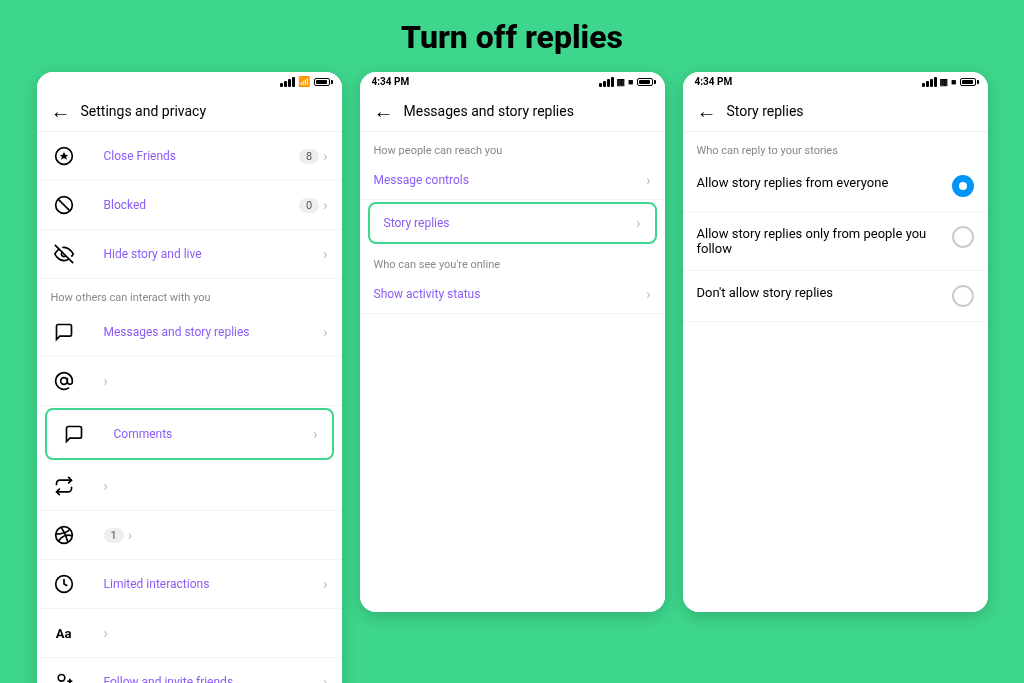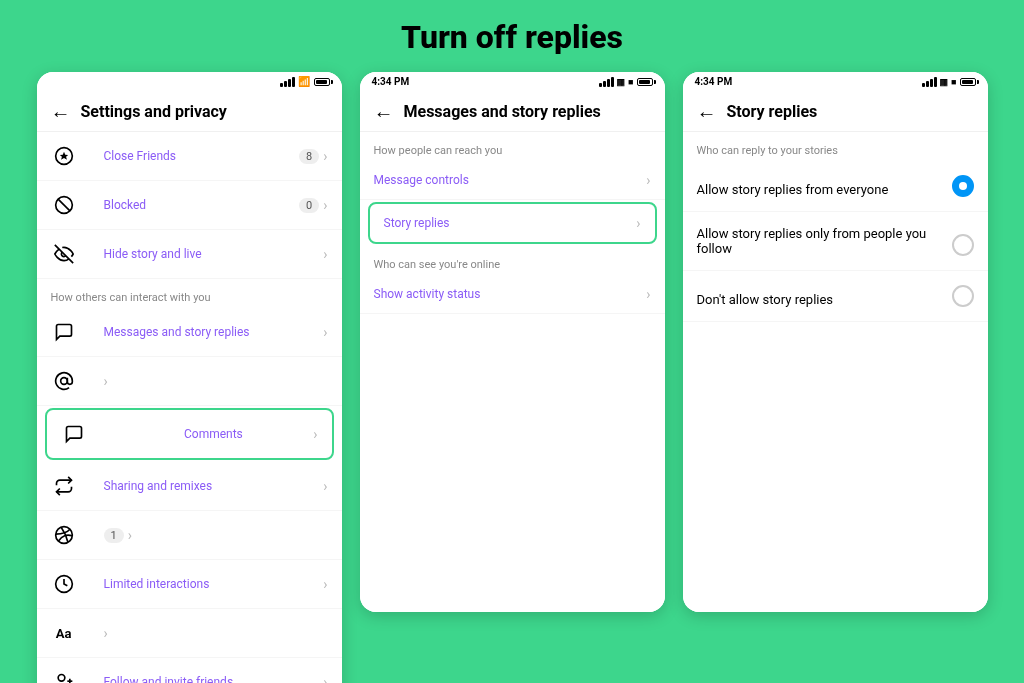--- a/index.html
+++ b/index.html
@@ -88,22 +88,22 @@
       padding: 10px 14px 8px;
       border-bottom: 1px solid #f0f0f0;
     }
     .header-back {
       font-size: 20px;
       margin-right: 10px;
       cursor: pointer;
       color: #000;
     }
     .header-title {
-      font-size: 16px;
-      font-weight: 700;
+      font-size: 14px;
+      font-weight: 400;
       color: #000;
       text-align: center;
     }
     
     .section-label {
       font-size: 11px;
       color: #888;
       padding: 12px 14px 4px;
       font-weight: 400;
     }
@@ -146,21 +146,21 @@
     .badge {
       background: #eee;
       border-radius: 8px;
       padding: 1px 7px;
       font-size: 11px;
       color: #555;
     }
     
     .radio-option {
       display: flex;
-      align-items: flex-end;
+      align-items: flex-start;
       padding: 14px 14px;
       border-bottom: 1px solid #f5f5f5;
     }
     .radio-option-text {
       flex: 1;
       font-size: 13px;
       color: #000;
     }
     .radio-circle {
       width: 22px;
@@ -277,21 +277,21 @@
               <circle cx="12" cy="12" r="4"></circle>
               <path d="M16 8v5a3 3 0 006 0v-1a10 10 0 10-3.92 7.94"></path>
             </svg>
         </div>
         <div class="list-item-right">
           <span class="chevron">›</span>
         </div>
       </div>
 
       <div style="border: 2.5px solid #3dd68c; border-radius: 8px; margin: 2px 8px;">
-        <div class="list-item" style="border-bottom:none;text-align:center;">
+        <div class="list-item" style="border-bottom:none;">
           <div class="list-item-icon">
             <svg class="icon-svg" viewBox="0 0 24 24" fill="none" stroke="currentColor" stroke-width="2">
                 <path d="M21 15a2 2 0 01-2 2H7l-4 4V5a2 2 0 012-2h14a2 2 0 012 2z"></path>
               </svg>
           </div>
           <span class="list-item-text">Comments</span>
           <div class="list-item-right">
             <span class="chevron">›</span>
           </div>
         </div>
@@ -299,21 +299,20 @@
 
       <div class="list-item">
         <div class="list-item-icon">
           <svg class="icon-svg" viewBox="0 0 24 24" fill="none" stroke="currentColor" stroke-width="2">
               <polyline points="17 1 21 5 17 9"></polyline>
               <path d="M3 11V9a4 4 0 014-4h14"></path>
               <polyline points="7 23 3 19 7 15"></polyline>
               <path d="M21 13v2a4 4 0 01-4 4H3"></path>
             </svg>
         </div>
-        <span class="list-item-text">Sharing and remixes</span>
         <div class="list-item-right">
           <span class="chevron">›</span>
         </div>
       </div>
 
       <div class="list-item">
         <div class="list-item-icon">
           <svg class="icon-svg" viewBox="0 0 24 24" fill="none" stroke="currentColor" stroke-width="2">
               <circle cx="12" cy="12" r="10"></circle>
               <path d="M8.56 2.75c4.37 6.03 6.02 9.42 8.03 17.72m2.54-15.38c-3.72 4.35-8.94 5.66-16.88 5.85m19.5 1.9c-3.5-.93-6.63-.82-8.94 0-2.58.92-5.01 2.86-7.44 6.32"></path>

